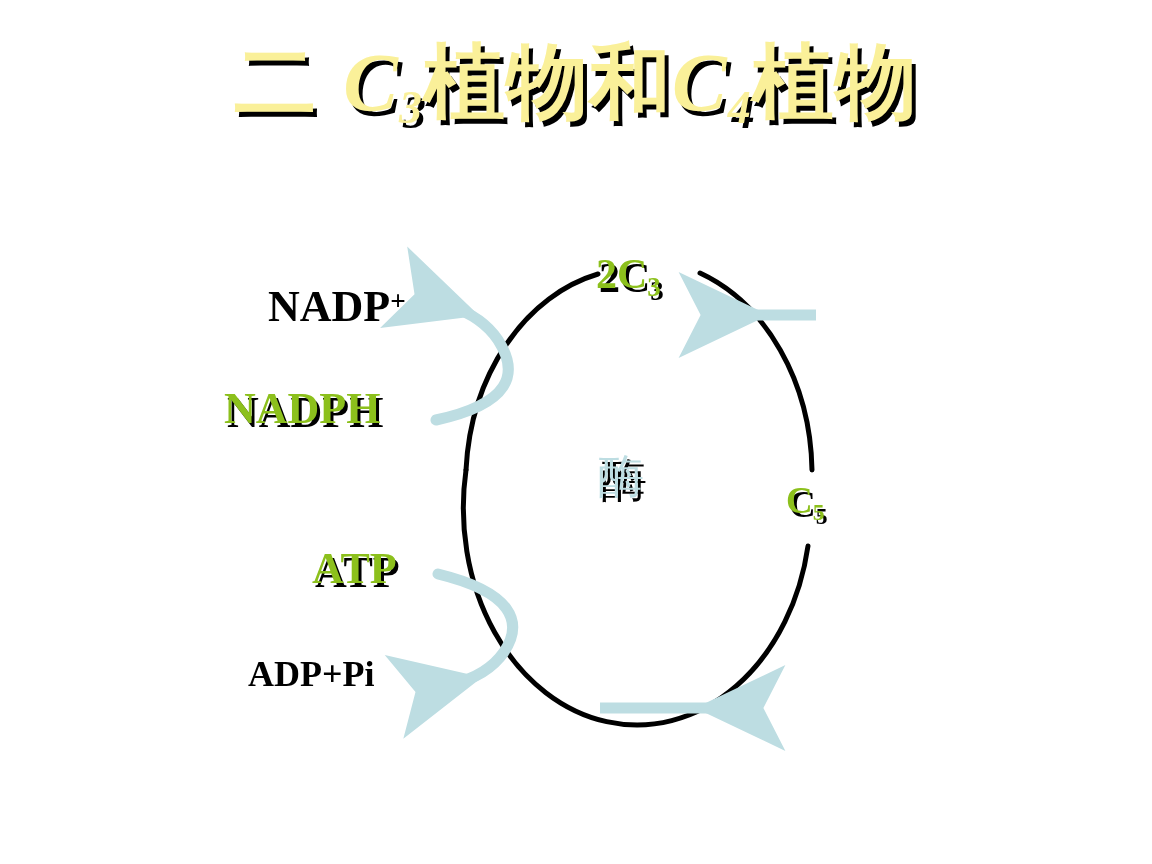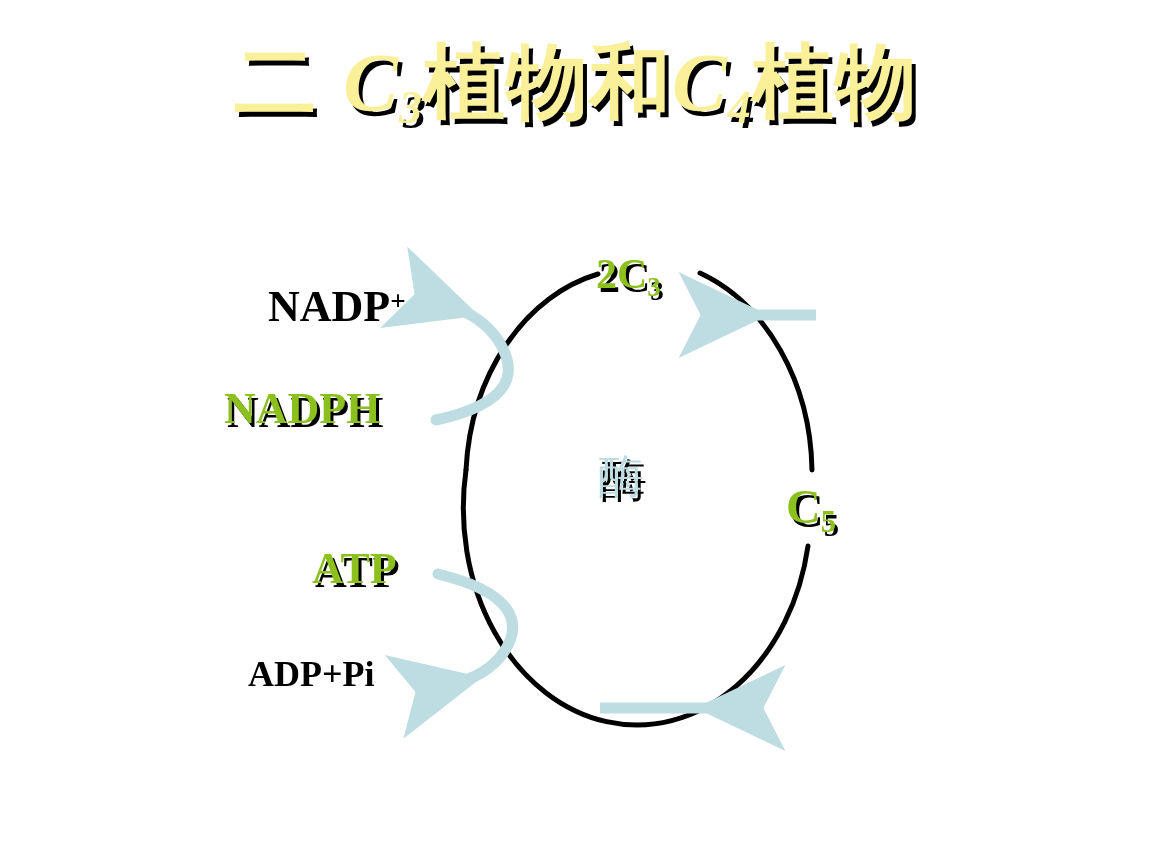--- a/index.html
+++ b/index.html
@@ -91,21 +91,21 @@
   }
 
   
   #lbl-nadp-plus { left: 268px; top: 264px; font-size: 44px; margin-top: 20px; }
   #lbl-nadph     { left: 224px; top: 386px; font-size: 44px; }
   #lbl-atp       { left: 312px; top: 546px; font-size: 44px; text-align: center; }
   #lbl-adp-pi    { left: 248px; top: 656px; font-size: 36px; }
 
   #lbl-2c3       { left: 596px; top: 244px; font-size: 42px; margin-top: 8px; }
   #lbl-co2       { left: 826px; top: 274px; font-size: 44px; }
-  #lbl-c5        { left: 786px; top: 482px; font-size: 48px; }
+  #lbl-c5        { left: 786px; top: 482px; font-size: 37px; }
   #lbl-enzyme    { left: 598px; top: 452px; font-size: 46px;
                    font-family: "DejaVu Sans", "Liberation Sans", sans-serif;
                    font-weight: normal; }
   #lbl-ch2o      { left: 744px; top: 686px; font-size: 44px;
                    white-space: normal; width: 170px; line-height: 1.05; }
 </style>
 </head>
 <body>
 
 <div id="slide">

